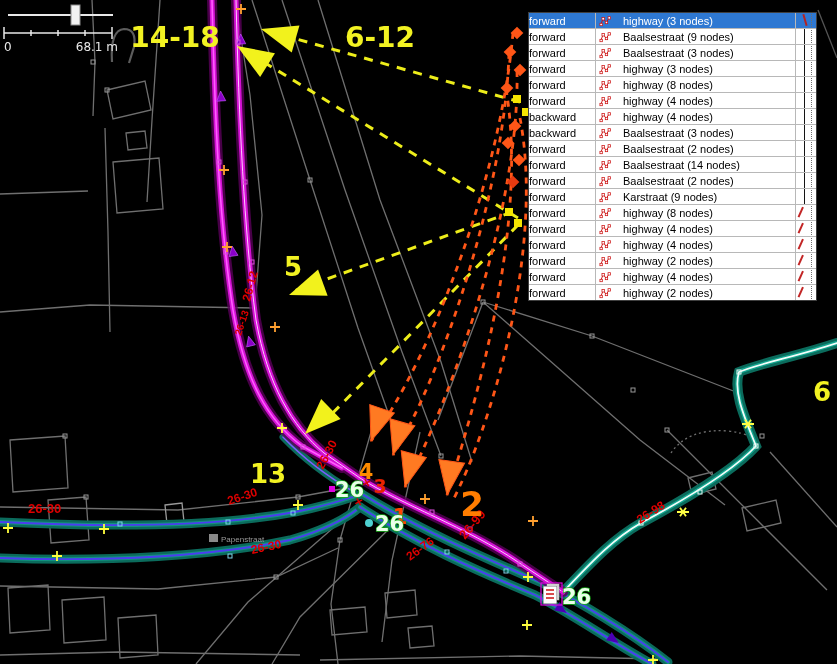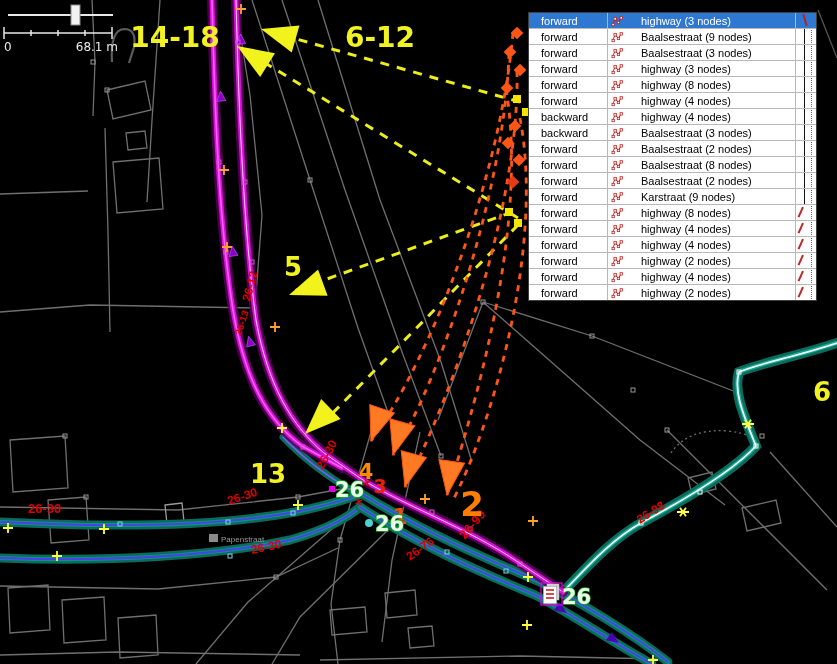--- a/index.html
+++ b/index.html
@@ -11,22 +11,22 @@
   #panel{
     position:absolute;left:528px;top:12px;width:289px;height:289px;
     background:#fff;border:1px solid #3f3f3f;box-sizing:border-box;
     font-size:11px;color:#000;
   }
   #rows{display:flex;flex-direction:column;height:100%;}
   .prow{flex:1;display:flex;align-items:stretch;border-bottom:1px solid #b8b8b8;min-height:0;}
   .prow:last-child{border-bottom:none;}
   .prow.selected{background:#2e78d2;color:#fff;}
   .cell{display:flex;align-items:center;overflow:hidden;white-space:nowrap;}
-  .role{width:66px;padding-left:12px;border-right:1px solid #b8b8b8;}
-  .namec{flex:1;gap:18px;padding-left:3px;border-right:1px solid #b8b8b8;}
+  .role{width:66px;padding-left:0;border-right:1px solid #b8b8b8;}
+  .namec{flex:1;gap:12px;padding-left:3px;border-right:1px solid #b8b8b8;}
   .wicon{flex:0 0 12px;width:12px;height:12px;}
   .conn{width:20px;position:relative;}
   .conn::after{content:'';position:absolute;right:4px;top:1px;bottom:1px;width:0;border-right:1px dotted #707070;}
   .conn-v::before,.conn-end::before{content:'';position:absolute;left:8px;top:-1px;bottom:-1px;width:0;border-left:1px solid #141414;}
   .conn-red::before{content:'';position:absolute;left:8px;top:1px;width:1.5px;height:12px;background:#b42222;transform:rotate(-16deg);}
   .conn-diag::before{content:'';position:absolute;left:6px;top:2px;width:1.5px;height:11px;background:#c22525;transform:rotate(24deg);transform-origin:top center;}
 </style>
 </head>
 <body>
 
@@ -427,21 +427,21 @@
         <div class="prow">
     <span class="cell role">forward</span>
     <span class="cell namec">
       <svg class="wicon" viewBox="0 0 13 13">
         <path d="M2,10 L4.5,4 L8,8 L11,3" stroke="#c11" stroke-width="1" fill="none"></path>
         <rect x="1" y="9" width="2.6" height="2.6" fill="#fff" stroke="#c11" stroke-width="0.8"></rect>
         <rect x="3.2" y="2.8" width="2.6" height="2.6" fill="#fff" stroke="#c11" stroke-width="0.8"></rect>
         <rect x="6.8" y="6.8" width="2.6" height="2.6" fill="#fff" stroke="#c11" stroke-width="0.8"></rect>
         <rect x="9.8" y="1.8" width="2.6" height="2.6" fill="#fff" stroke="#c11" stroke-width="0.8"></rect>
       </svg>
-      <span class="wname">Baalsestraat (8 nodes)</span>
+      <span class="wname">Baalsestraat (14 nodes)</span>
     </span>
     <span class="cell conn conn-v"></span>
   </div>
         <div class="prow">
     <span class="cell role">forward</span>
     <span class="cell namec">
       <svg class="wicon" viewBox="0 0 13 13">
         <path d="M2,10 L4.5,4 L8,8 L11,3" stroke="#c11" stroke-width="1" fill="none"></path>
         <rect x="1" y="9" width="2.6" height="2.6" fill="#fff" stroke="#c11" stroke-width="0.8"></rect>
         <rect x="3.2" y="2.8" width="2.6" height="2.6" fill="#fff" stroke="#c11" stroke-width="0.8"></rect>

